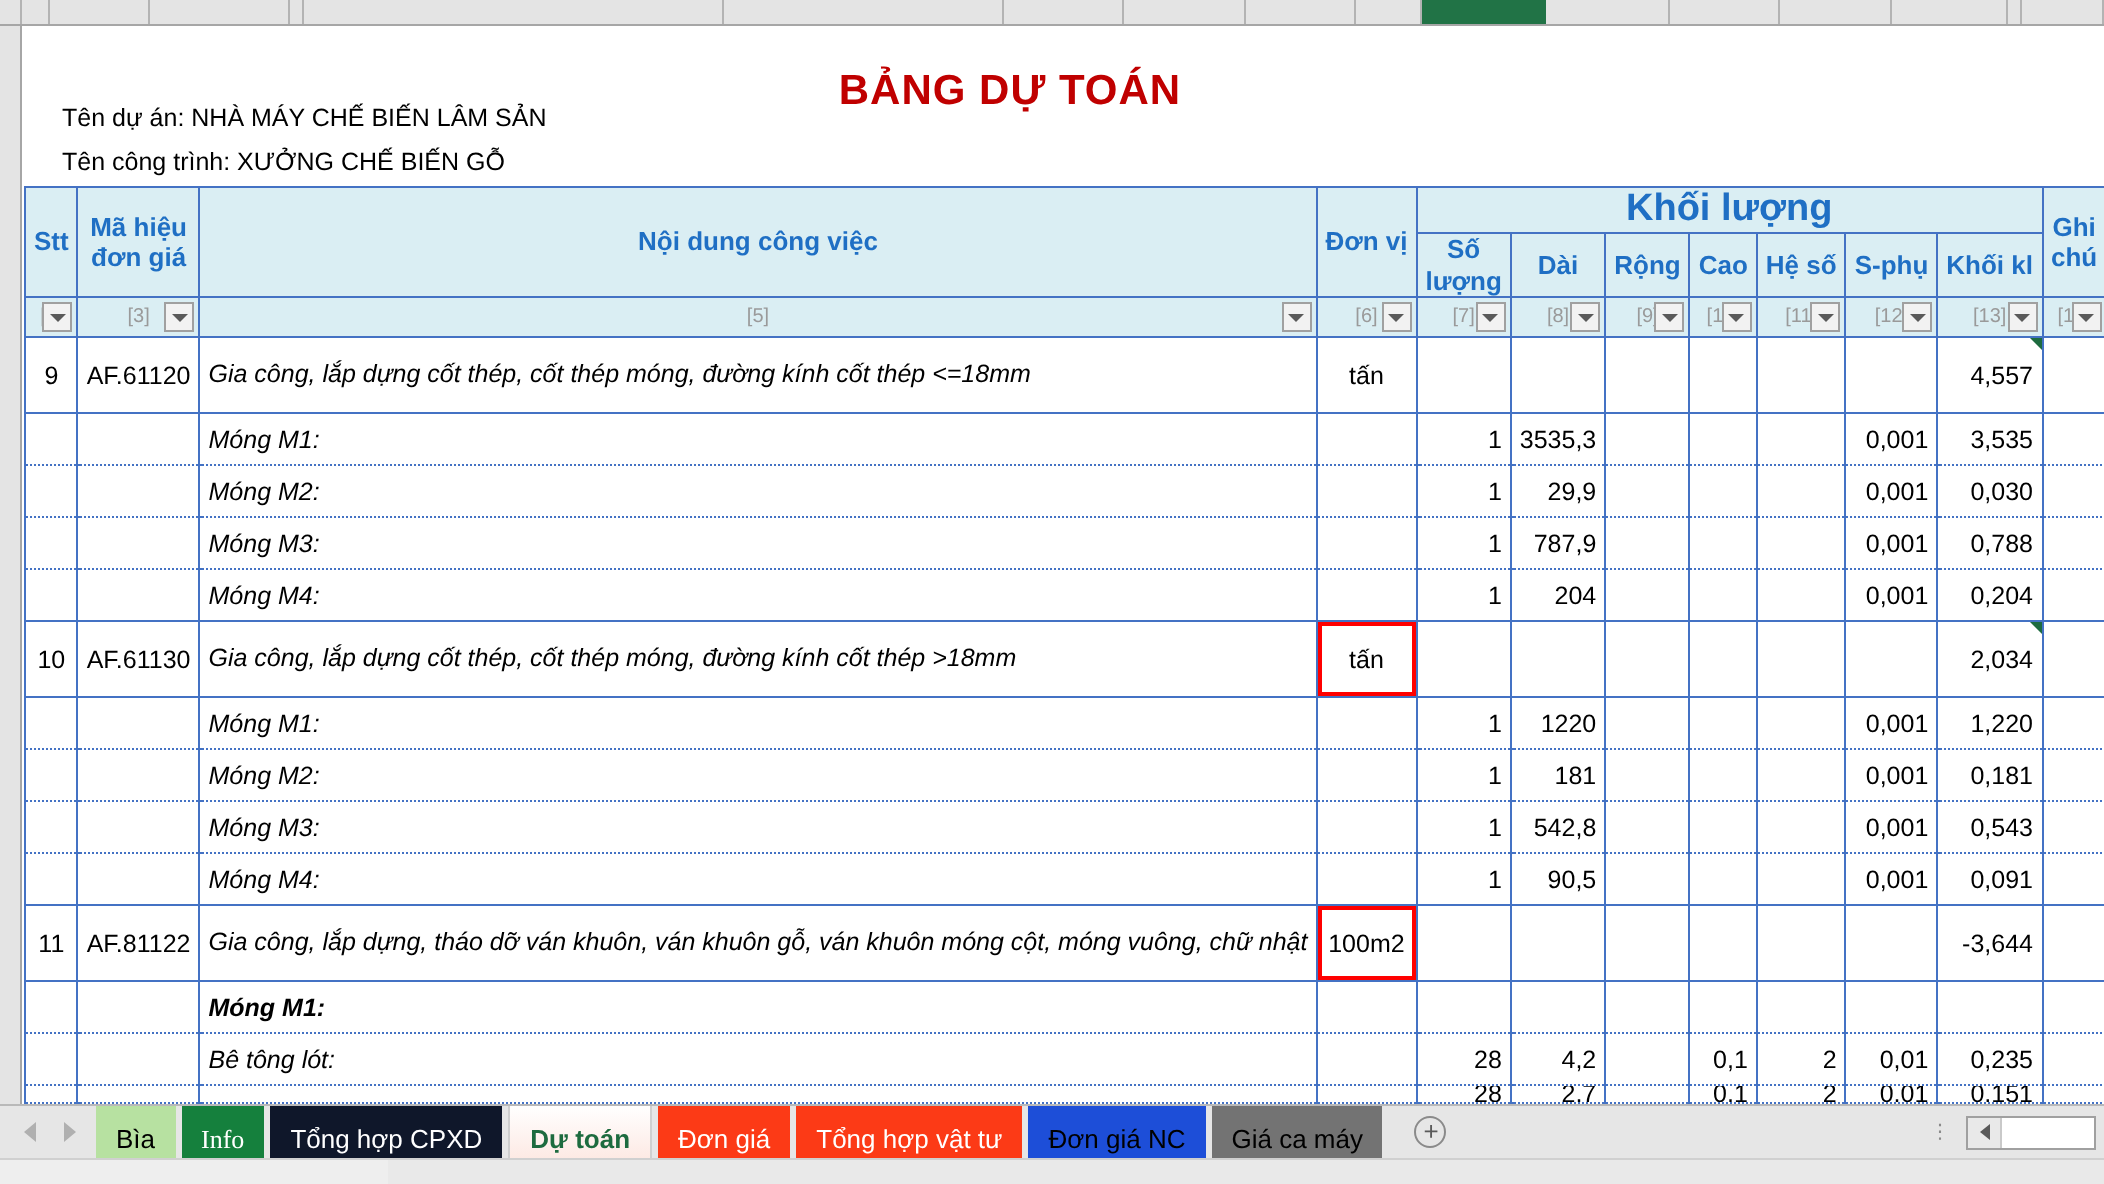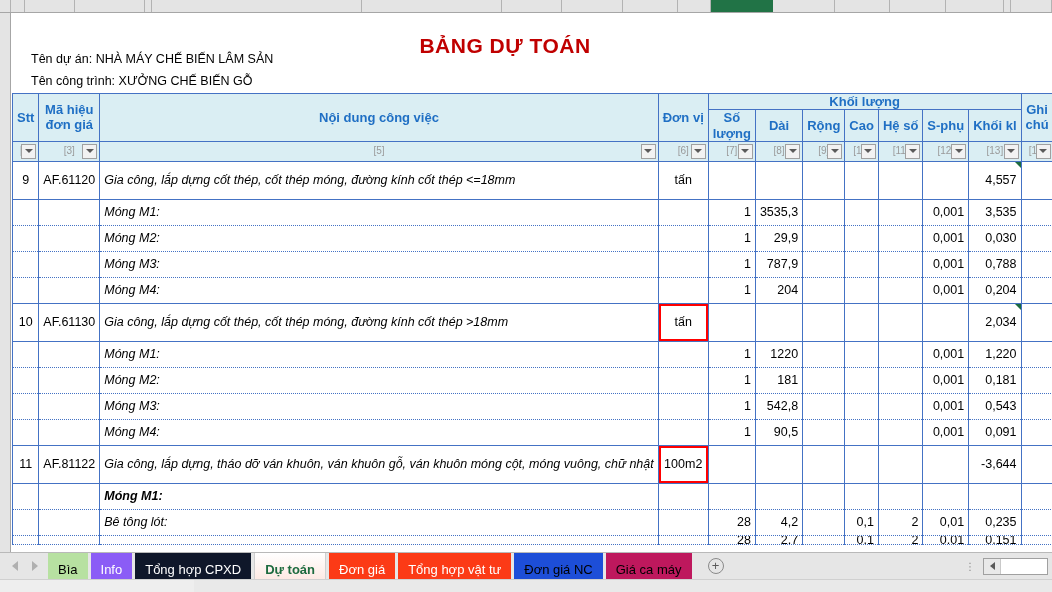--- a/index.html
+++ b/index.html
@@ -64,21 +64,21 @@
   
   thead th {
     background:#daeef3;
     color:#1f6fc4;
     font-weight:bold;
     text-align:center;
     font-size:13px;
     line-height:1.18;
     white-space:normal;
   }
-  thead th.grp { font-weight:bold; font-size:13px; }
+  thead th.grp { font-weight:bold; font-size:19px; }
 
   
   tr.filter td {
     background:#daeef3;
     height:20px;
     padding:0 2px;
     position:relative;
   }
   .fidx {
     color:#9a9a9a; font-size:10px; font-weight:normal;
@@ -512,27 +512,27 @@
     </table>
   </div>
 
   <div class="tabbar">
     <div class="nav-arrows">
       <span class="arr left"></span>
       <span class="arr right"></span>
     </div>
     <div class="tabs" id="tabs">
         <div class="tab" style="background: rgb(183, 225, 161); color: rgb(0, 0, 0);">Bìa</div>
-        <div class="tab" style="background: #8b5cf6; color: rgb(255, 255, 255);">Info</div>
+        <div class="tab" style="background: #15803d; color: rgb(255, 255, 255); font-family: Liberation Serif, serif;">Info</div>
         <div class="tab" style="background: #0f172a; color: rgb(255, 255, 255);">Tổng hợp CPXD</div>
         <div class="tab active">Dự toán</div>
         <div class="tab" style="background: rgb(252, 58, 22); color: rgb(255, 255, 255);">Đơn giá</div>
         <div class="tab" style="background: rgb(252, 58, 22); color: rgb(255, 255, 255);">Tổng hợp vật tư</div>
         <div class="tab" style="background: #1d4ed8; color: rgb(0, 0, 0);">Đơn giá NC</div>
-        <div class="tab" style="background: #be185d; color: rgb(0, 0, 0);">Giá ca máy</div>
+        <div class="tab" style="background: #737373; color: rgb(0, 0, 0);">Giá ca máy</div>
       </div>
     <div class="addsheet">
       <span class="plus">+</span>
     </div>
     <div class="tabbar-right">
       <span class="dots">⋮</span>
       <span class="hscroll">
         <span class="hs-left"></span>
         <span class="hs-track"></span>
       </span>

